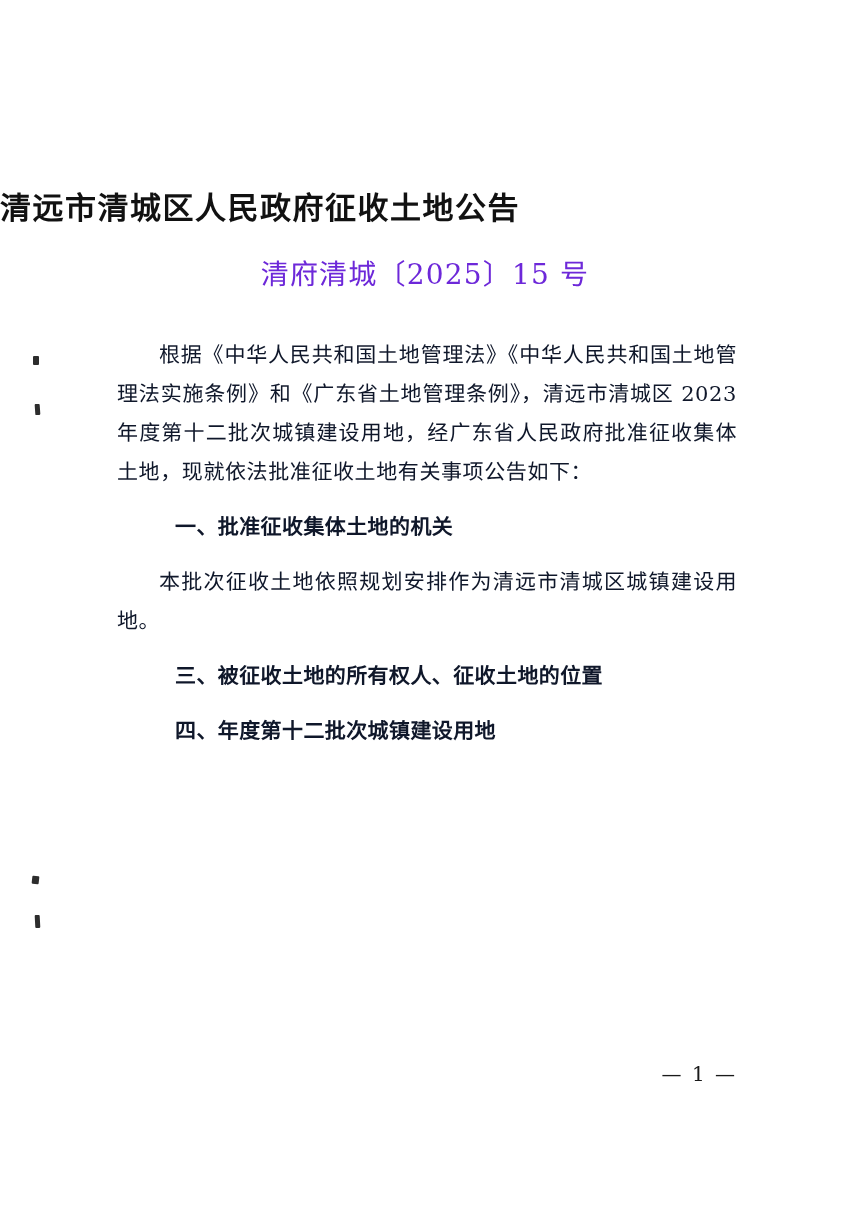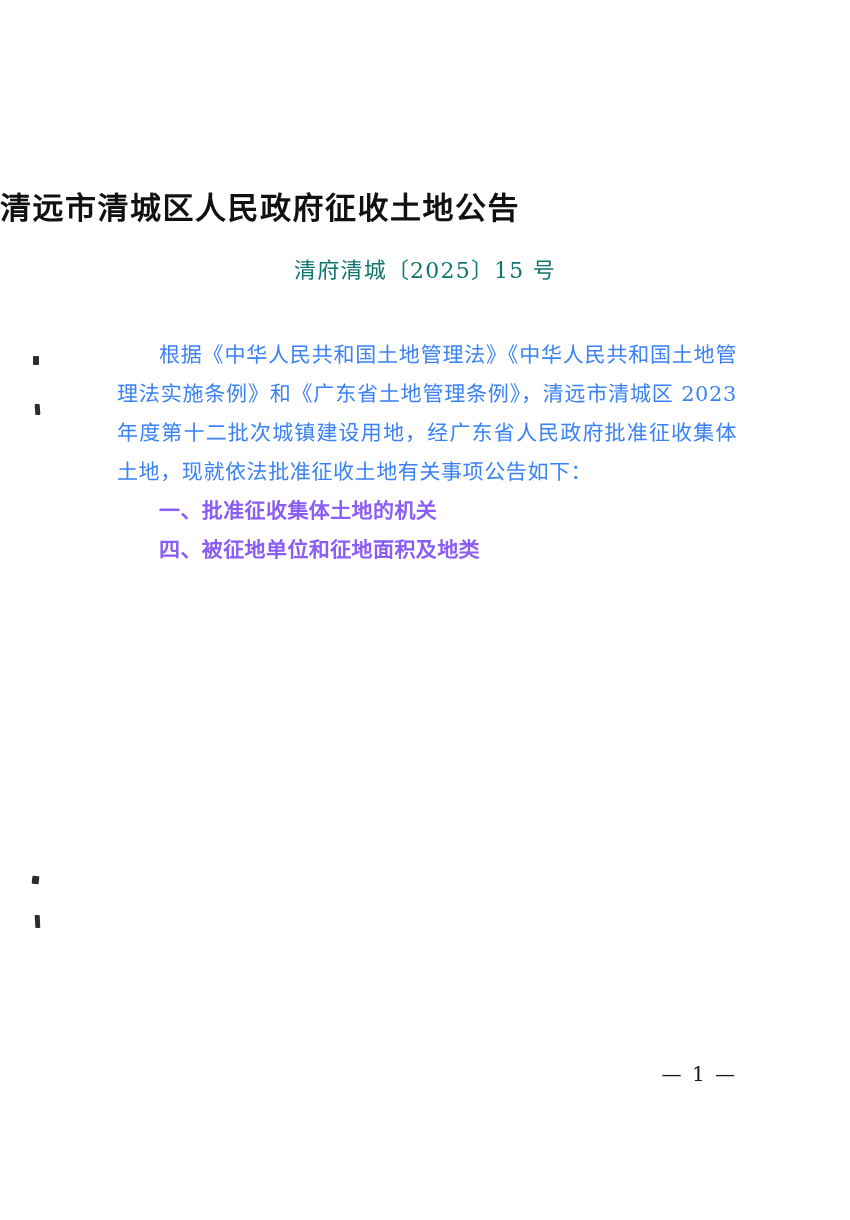--- a/index.html
+++ b/index.html
@@ -49,54 +49,54 @@
   }
 
   
   .doc-number {
     position: absolute;
     left: 0;
     top: 252px;
     width: 850px;
     text-align: center;
     font-family: "DejaVu Serif", "Liberation Serif", serif;
-    font-size: 22px;
+    font-size: 28px;
     letter-spacing: 1.2px;
-    color: #0f766e;
+    color: #6d28d9;
   }
 
   
   .body-block {
     position: absolute;
     left: 117px;
     top: 336px;
     width: 620px;
   }
 
   .para {
     font-family: "DejaVu Serif", "Liberation Serif", serif;
     font-size: 21px;
     line-height: 39px;
     text-align: justify;
     text-justify: inter-ideograph;
     text-indent: 2em;
     letter-spacing: 0.6px;
     margin: 0;
-    color: #3b82f6;
+    color: #0f172a;
   }
 
   .heading {
     font-family: "DejaVu Sans", "Liberation Sans", sans-serif;
     font-size: 21px;
     font-weight: 700;
     line-height: 39px;
     text-indent: 2em;
     letter-spacing: 0.4px;
-    margin: 0;
-    color: #8b5cf6;
+    margin: 16px;
+    color: #0f172a;
   }
 
   
   .page-footer {
     position: absolute;
     left: 117px;
     top: 1062px;
     width: 620px;
     text-align: right;
     font-family: "DejaVu Serif", "Liberation Serif", serif;
@@ -118,21 +118,23 @@
   <h1 class="doc-title">清远市清城区人民政府征收土地公告</h1>
 
   <div class="doc-number">清府清城〔2025〕15 号</div>
 
   <div class="body-block">
 
     <p class="para">根据《中华人民共和国土地管理法》《中华人民共和国土地管理法实施条例》和《广东省土地管理条例》，清远市清城区 2023 年度第十二批次城镇建设用地，经广东省人民政府批准征收集体土地，现就依法批准征收土地有关事项公告如下：</p>
 
     <h2 class="heading">一、批准征收集体土地的机关</h2>
 
+    <p class="para">本批次征收土地依照规划安排作为清远市清城区城镇建设用地。</p>
 
+    <h2 class="heading">三、被征收土地的所有权人、征收土地的位置</h2>
 
-    <h2 class="heading">四、被征地单位和征地面积及地类</h2>
+    <h2 class="heading">四、年度第十二批次城镇建设用地</h2>
 
   </div>
 
   <div class="page-footer">— 1 —</div>
 
 </div>
 
 </body></html>

